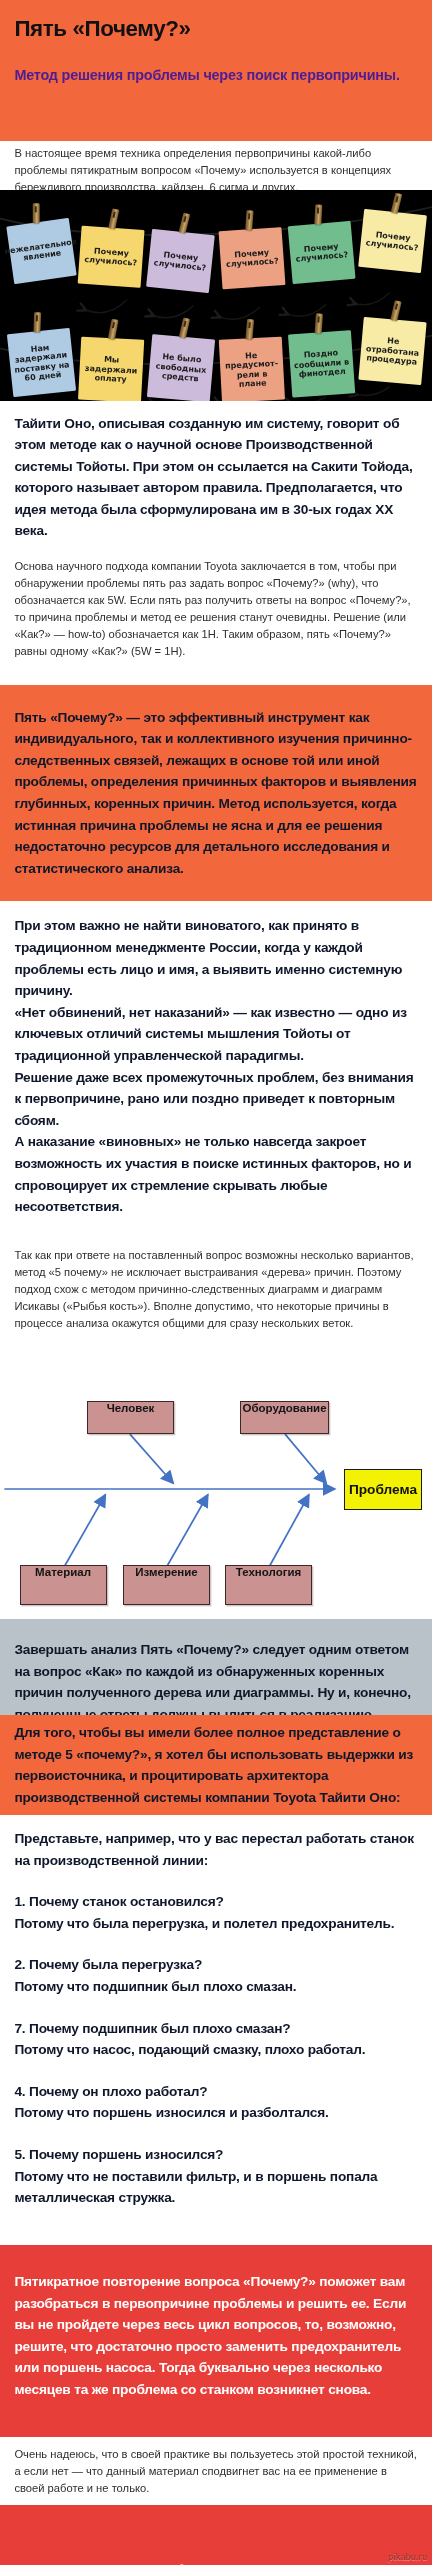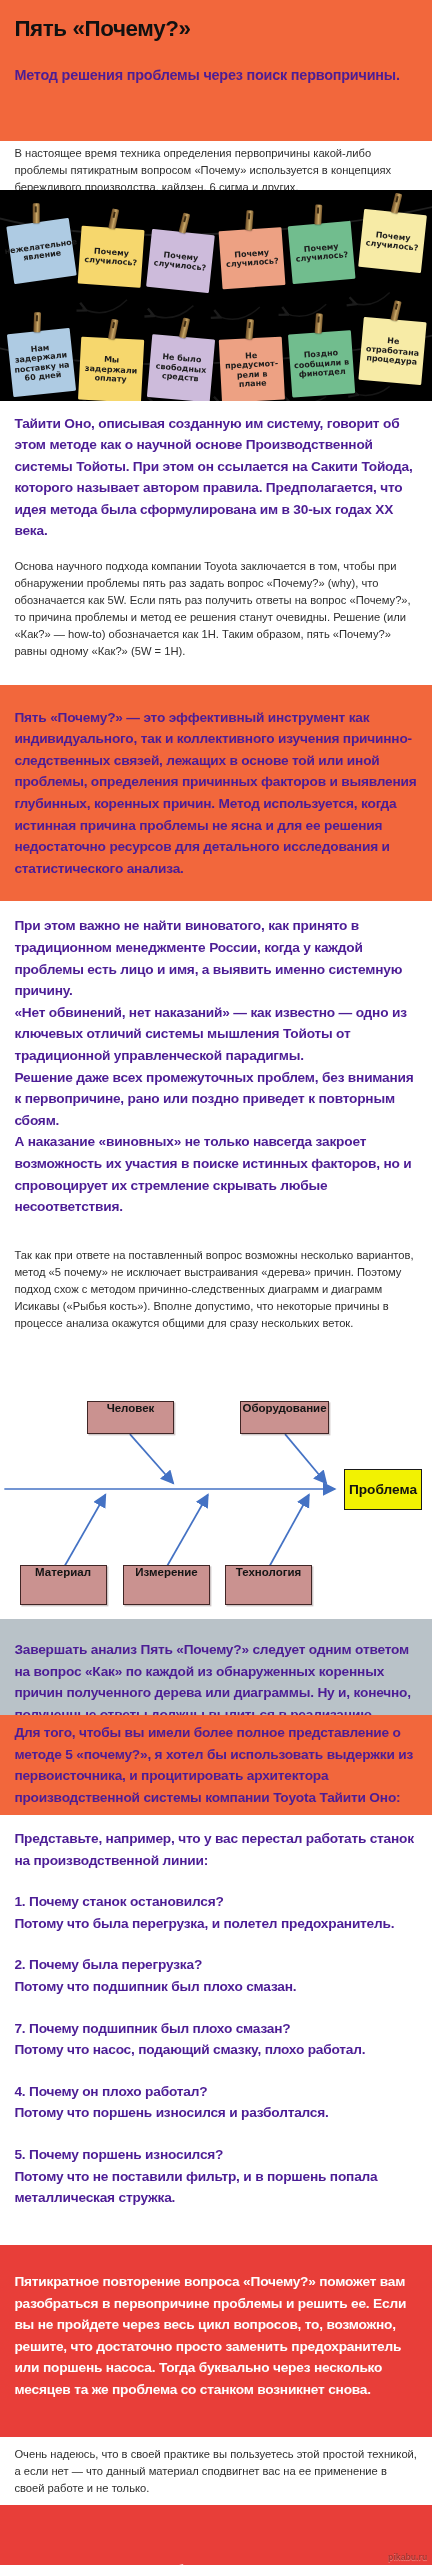--- a/index.html
+++ b/index.html
@@ -13,21 +13,21 @@
   .hdr{height:141px;background:#f2673c;}
   .hdr h1{margin:0;padding:16px 0 0 14.4px;font-size:22.4px;line-height:26px;font-weight:bold;letter-spacing:-0.4px;color:#111;}
   .hdr h2{margin:0;padding:24.5px 0 0 14.4px;font-size:14.4px;font-weight:bold;letter-spacing:-0.2px;color:#4c1d95;}
 
   
   .reg{font-size:11.2px;line-height:17px;color:#2e2e2e;font-weight:normal;}
   .intro{height:49px;padding-top:3.6px;}
   .intro p{margin:0;}
 
   
-  .bold{font-weight:bold;font-size:13.7px;line-height:21.6px;letter-spacing:-0.2px;color:#4c1d95;}
+  .bold{font-weight:bold;font-size:13.7px;line-height:21.6px;letter-spacing:-0.2px;color:#0f172a;}
   .bold p{margin:0;}
 
   
   .board{height:211px;background:#000;position:relative;}
   .board svg{position:absolute;left:0;top:0;}
   .srow{position:absolute;left:0;width:433px;display:flex;justify-content:space-between;padding:0 10px;box-sizing:border-box;}
   .srow1{top:32px;} .srow2{top:141px;}
   .note{position:relative;width:63px;height:58px;border-radius:1.4px;display:flex;align-items:center;justify-content:center;
         text-align:center;font-family:"DejaVu Sans",sans-serif;font-size:8px;font-weight:bold;line-height:9.4px;color:#1d1d1d;
         box-shadow:1.4px 2.2px 2.9px rgba(0,0,0,0.55);padding:2.2px;box-sizing:border-box;}

